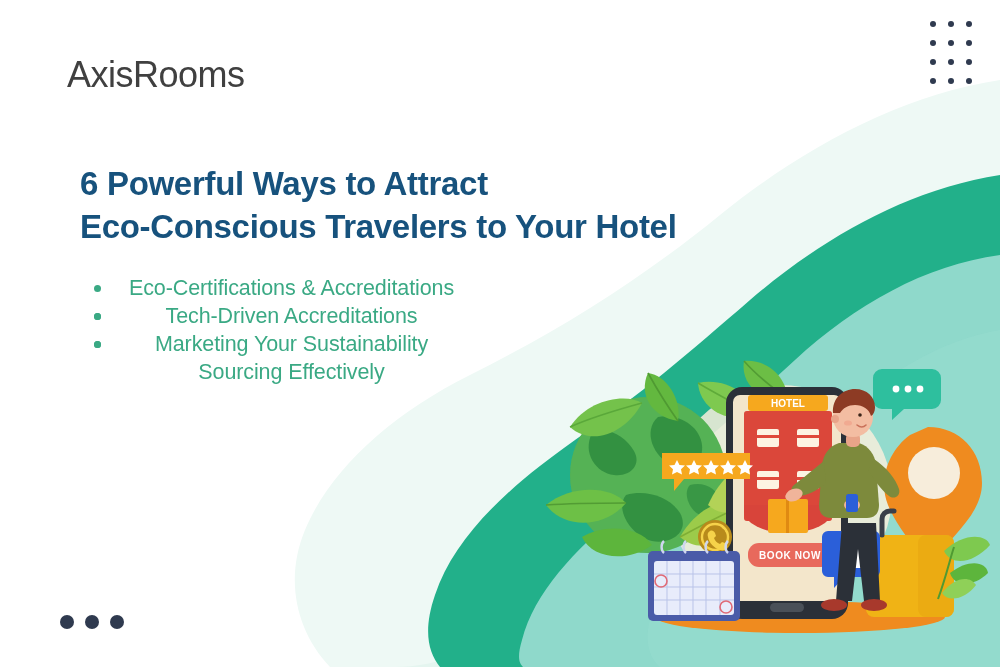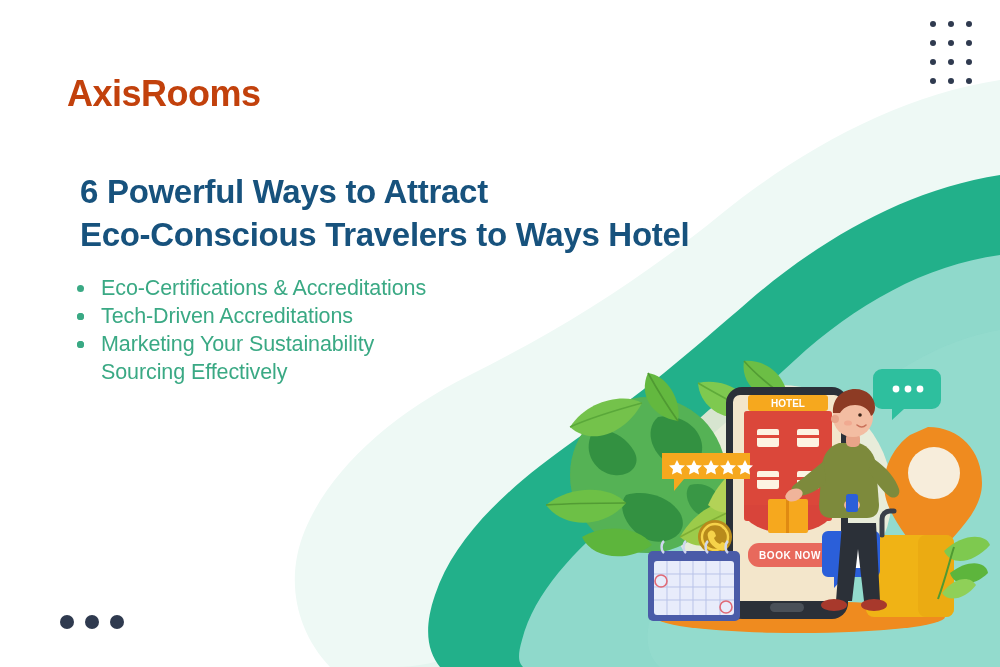--- a/index.html
+++ b/index.html
@@ -46,34 +46,34 @@
     border-radius: 50%;
     background: #2f3a4f;
     justify-self: center;
     align-self: center;
   }
 
   
   .logo {
     position: absolute;
     left: 67px;
-    top: 73px;
+    top: 54px;
     font-size: 36px;
-    font-weight: 700;
+    font-weight: 400;
     letter-spacing: -0.5px;
-    color: #c2410c;
+    color: #404040;
     z-index: 6;
     white-space: nowrap;
   }
 
   
   .title-wrap {
     position: absolute;
     left: 57px;
-    top: 170px;
+    top: 162px;
     display: flex;
     align-items: flex-start;
     z-index: 6;
   }
   .title-bar {
     width: 5px;
     background: #17527d;
     border-radius: 1px;
     flex: 0 0 5px;
     margin-right: 18px;
@@ -88,25 +88,26 @@
     font-weight: 700;
     color: #17527d;
     line-height: 43px;
     letter-spacing: -0.3px;
     white-space: nowrap;
   }
 
   
   .bullets {
     position: absolute;
-    left: 68px;
+    left: 85px;
     top: 274px;
     width: 380px;
     z-index: 6;
     list-style: none;
+    text-align: center;
   }
   .bullets li {
     position: relative;
     padding-left: 33px;
     color: #3aa984;
     font-size: 21.5px;
     line-height: 28px;
     margin-bottom: 0px;
     letter-spacing: -0.1px;
   }
@@ -207,21 +208,21 @@
     <span></span>
     <span></span>
   </div>
 
   <div class="logo">AxisRooms</div>
 
   <div class="title-wrap">
     <div class="title-bar"></div>
     <div class="title-lines">
       <div class="title-line">6 Powerful Ways to Attract</div>
-      <div class="title-line">Eco-Conscious Travelers to Ways Hotel</div>
+      <div class="title-line">Eco-Conscious Travelers to Your Hotel</div>
     </div>
   </div>
 
   <ul class="bullets">
     <li>
       <span class="bullet-dot"></span>
       <span>Eco-Certifications &amp; Accreditations</span>
     </li>
     <li>
       <span class="bullet-dot"></span>

